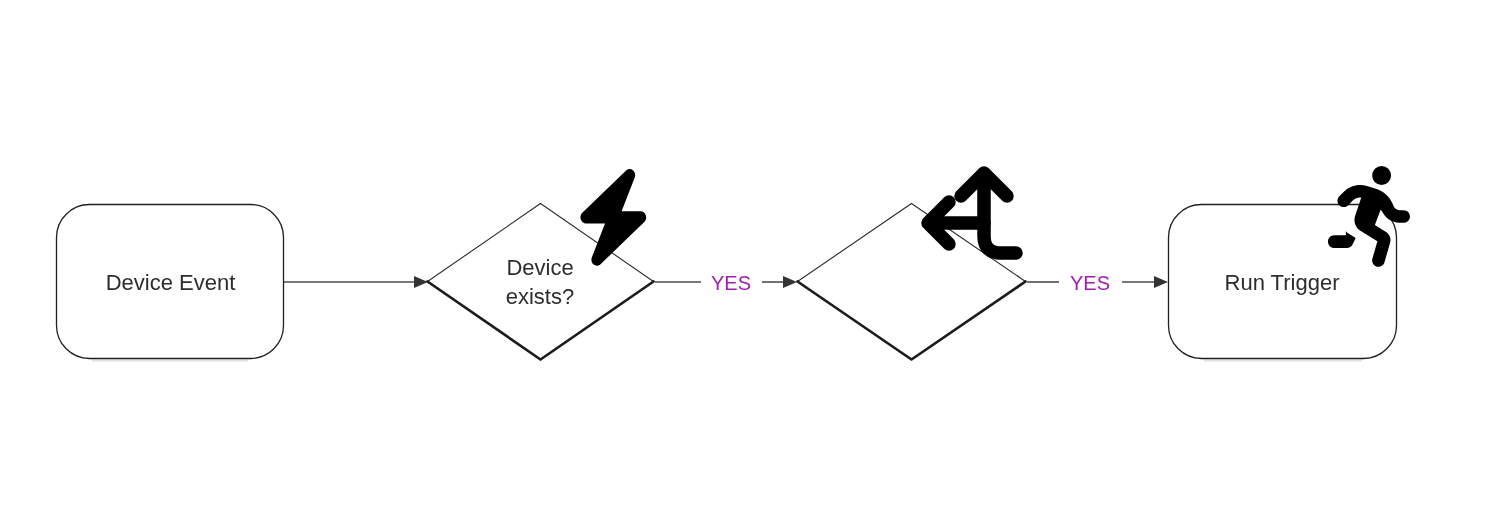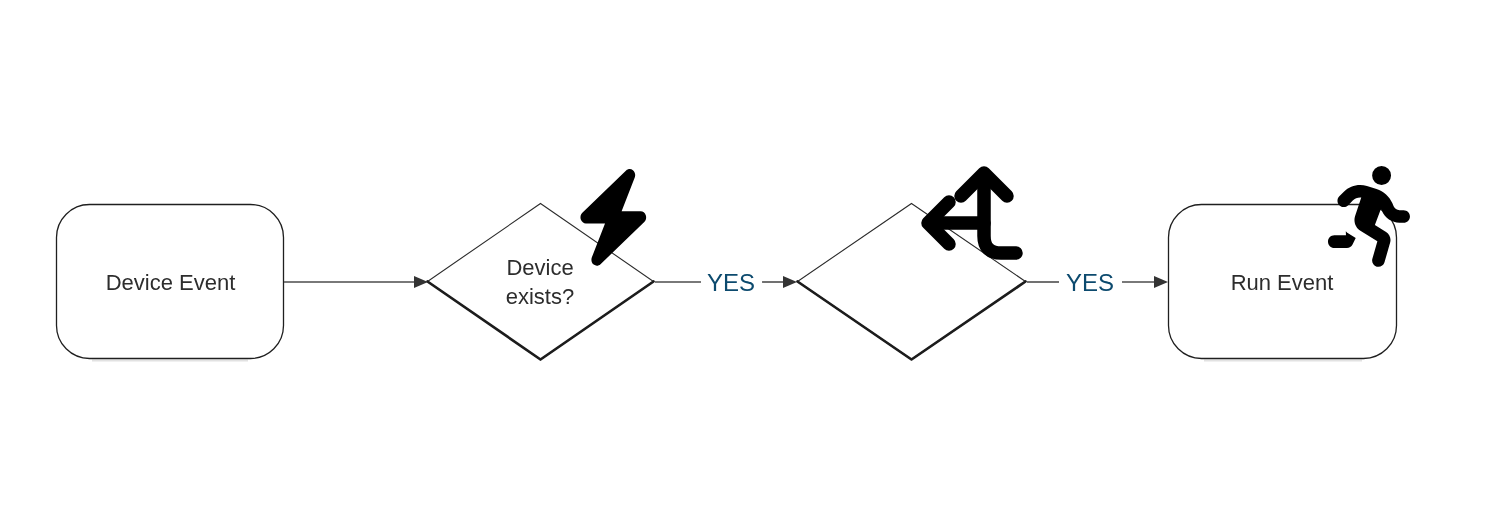--- a/index.html
+++ b/index.html
@@ -14,22 +14,22 @@
   .node-label{
     position:absolute;
     display:flex;align-items:center;justify-content:center;
     text-align:center;
     color:#2d2d2d;
     font-size:22px;line-height:29px;
   }
   .edge-label{
     position:absolute;
     display:flex;align-items:center;justify-content:center;
-    color:#0c4a6e;
-    font-size:24px;
+    color:#a21caf;
+    font-size:20px;
   }
 </style>
 </head>
 <body>
 
 <div class="canvas">
 
   <svg class="layer" width="1485" height="523" viewBox="0 0 1485 523">
 
     <path d="M92 360.5 H248" stroke="#e2e2e2" stroke-width="2" fill="none"></path>
@@ -69,18 +69,18 @@
     <g transform="translate(1328,166) scale(0.197)">
       <path fill="#000000" d="M320 48a48 48 0 1 0 -96 0 48 48 0 1 0 96 0zM125.7 175.5c9.9-9.9 23.4-15.5 37.5-15.5c1.9 0 3.8 .1 5.6 .3L137.6 254c-9.3 28 1.7 58.8 26.8 74.5l86.2 53.9-25.4 88.8c-4.9 17 5 34.7 22 39.6s34.7-5 39.6-22l28.7-100.4c5.9-20.6-2.6-42.6-20.7-53.9L238 299l30.9-82.4 5.1 12.3C289 264.7 323.9 288 362.7 288l21.3 0c17.7 0 32-14.3 32-32s-14.3-32-32-32l-21.3 0c-12.9 0-24.6-7.8-29.5-19.7l-6.3-15c-14.6-35.1-44.1-61.9-80.5-73.1l-48.7-15c-11.1-3.4-22.7-5.2-34.4-5.2c-31 0-60.8 12.3-82.7 34.3L57.4 153.4c-12.5 12.5-12.5 32.8 0 45.3s32.8 12.5 45.3 0l23-23zM91.2 352L32 352c-17.7 0-32 14.3-32 32s14.3 32 32 32l64 0c12.1 0 23.2-6.8 28.6-17.7l16.1-32.3-34.6-21.7c-5.9-3.7-11.2-8.1-15.8-13.1L91.2 352z"></path>
     </g>
   </svg>
 
   <div class="node-label" style="left:57px;top:205px;width:227px;height:154px;">Device Event</div>
 
   <div class="node-label" style="left:480px;top:204px;width:120px;height:156px;">Device exists?</div>
 
 
-  <div class="node-label" style="left:1168px;top:205px;width:228px;height:154px;">Run Event</div>
+  <div class="node-label" style="left:1168px;top:205px;width:228px;height:154px;">Run Trigger</div>
 
   <div class="edge-label" style="left:701px;top:265px;width:60px;height:36px;">YES</div>
 
   <div class="edge-label" style="left:1060px;top:265px;width:60px;height:36px;">YES</div>
 </div>
 
 </body></html>

